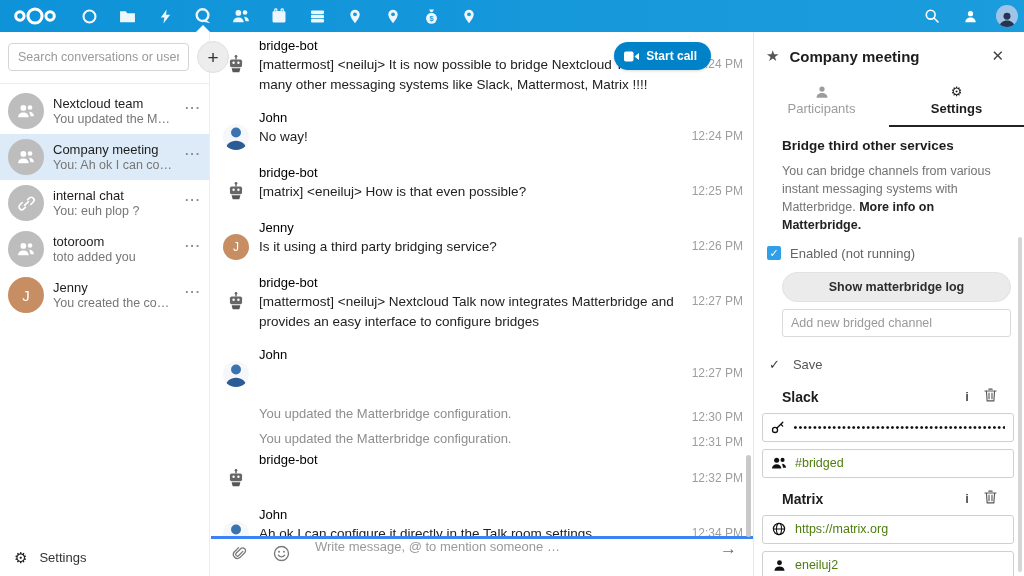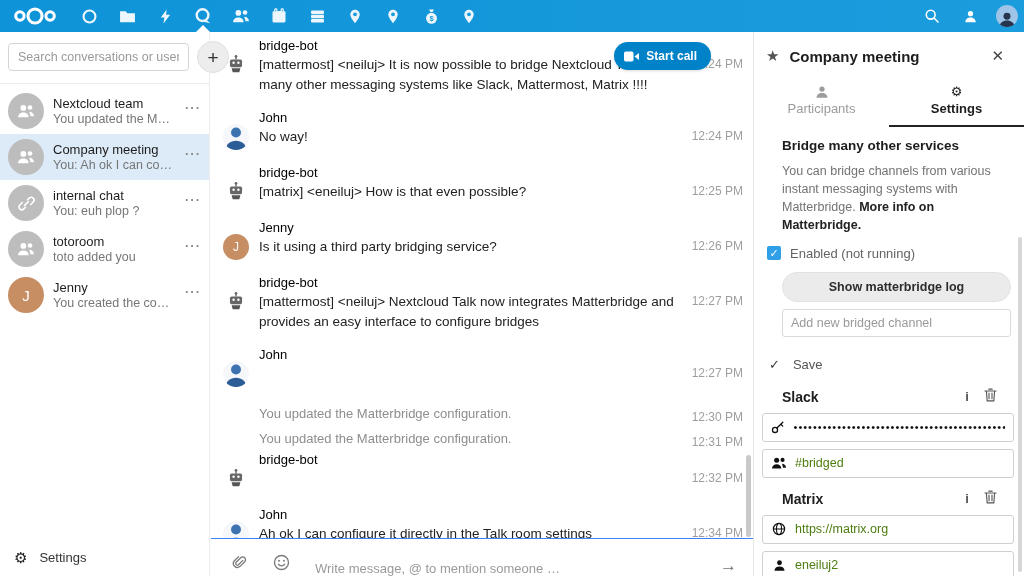--- a/index.html
+++ b/index.html
@@ -55,21 +55,21 @@
   .m-avatar{width:26px;height:26px;border-radius:50%;flex:0 0 26px;margin-top:14px;
             display:flex;align-items:center;justify-content:center;overflow:hidden;}
   .m-avatar.jenny{background:#c78d63;color:#fff;font-size:12px;}
   .m-author{font-size:13px;color:#000000;line-height:16px;margin-bottom:1px;}
   .m-text{font-size:13.5px;color:#222;line-height:20px;max-width:455px;}
   .m-time{position:absolute;right:10px;top:19px;font-size:12px;color:#9e9e9e;}
   .sysmsg{position:relative;margin:0 76px 2px 36px;font-size:13px;color:#8e8e8e;line-height:23px;}
   .sysmsg .m-time{top:4px;right:-66px;}
   .chat-scroll{position:absolute;top:423px;right:2px;width:5px;height:82px;background:#c9c9c9;border-radius:3px;cursor:pointer;}
 
-  .input-bar{height:37px;border-top:1px solid #3b82f6;display:flex;align-items:flex-end;padding:0 14px;gap:14px;}
+  .input-bar{height:37px;border-top:3px solid #3b82f6;display:flex;align-items:flex-start;padding:0 14px;gap:14px;}
   .ib-icon{width:28px;height:28px;display:flex;align-items:center;justify-content:center;cursor:pointer;}
   .msg-input{flex:1;border:none;outline:none;font-size:13px;color:#333;padding:0 6px;font-family:inherit;}
   .msg-input::placeholder{color:#9a9a9a;}
   .send{font-size:17px;color:#707070;cursor:pointer;padding:0 2px;}
 
   
   .panel{position:absolute;top:32px;left:753px;width:271px;height:544px;background:#fff;
          border-left:1px solid #e8e8e8;box-sizing:border-box;overflow:hidden;}
   .p-header{display:flex;align-items:center;gap:10px;padding:15px 16px 10px 12px;}
   .p-star{font-size:15px;color:#555;cursor:pointer;}
@@ -499,21 +499,21 @@
                 <path d="M1.8 14.5c0-3.4 2.7-5.3 6.2-5.3s6.2 1.9 6.2 5.3z"></path>
               </svg></span></div>
           <div class="t-label">Participants</div>
         </div>
         <div class="tab active">
           <div class="t-icon">⚙</div>
           <div class="t-label">Settings</div>
         </div>
       </div>
     <div class="p-body">
-      <h3 class="p-h3">Bridge many other services</h3>
+      <h3 class="p-h3">Bridge third other services</h3>
       <p class="p-desc"><span>You can bridge channels from various instant messaging systems with Matterbridge. </span><span class="lnk">More info on Matterbridge.</span></p>
       <div class="chk-row">
         <span class="chk">✓</span>
         <span class="chk-label">Enabled (not running)</span>
       </div>
       <button class="log-btn">Show matterbridge log</button>
       <input class="add-input" type="text" placeholder="Add new bridged channel" style="">
       <div class="save-row">
         <span class="ck">✓</span>
         <span class="lbl">Save</span>

